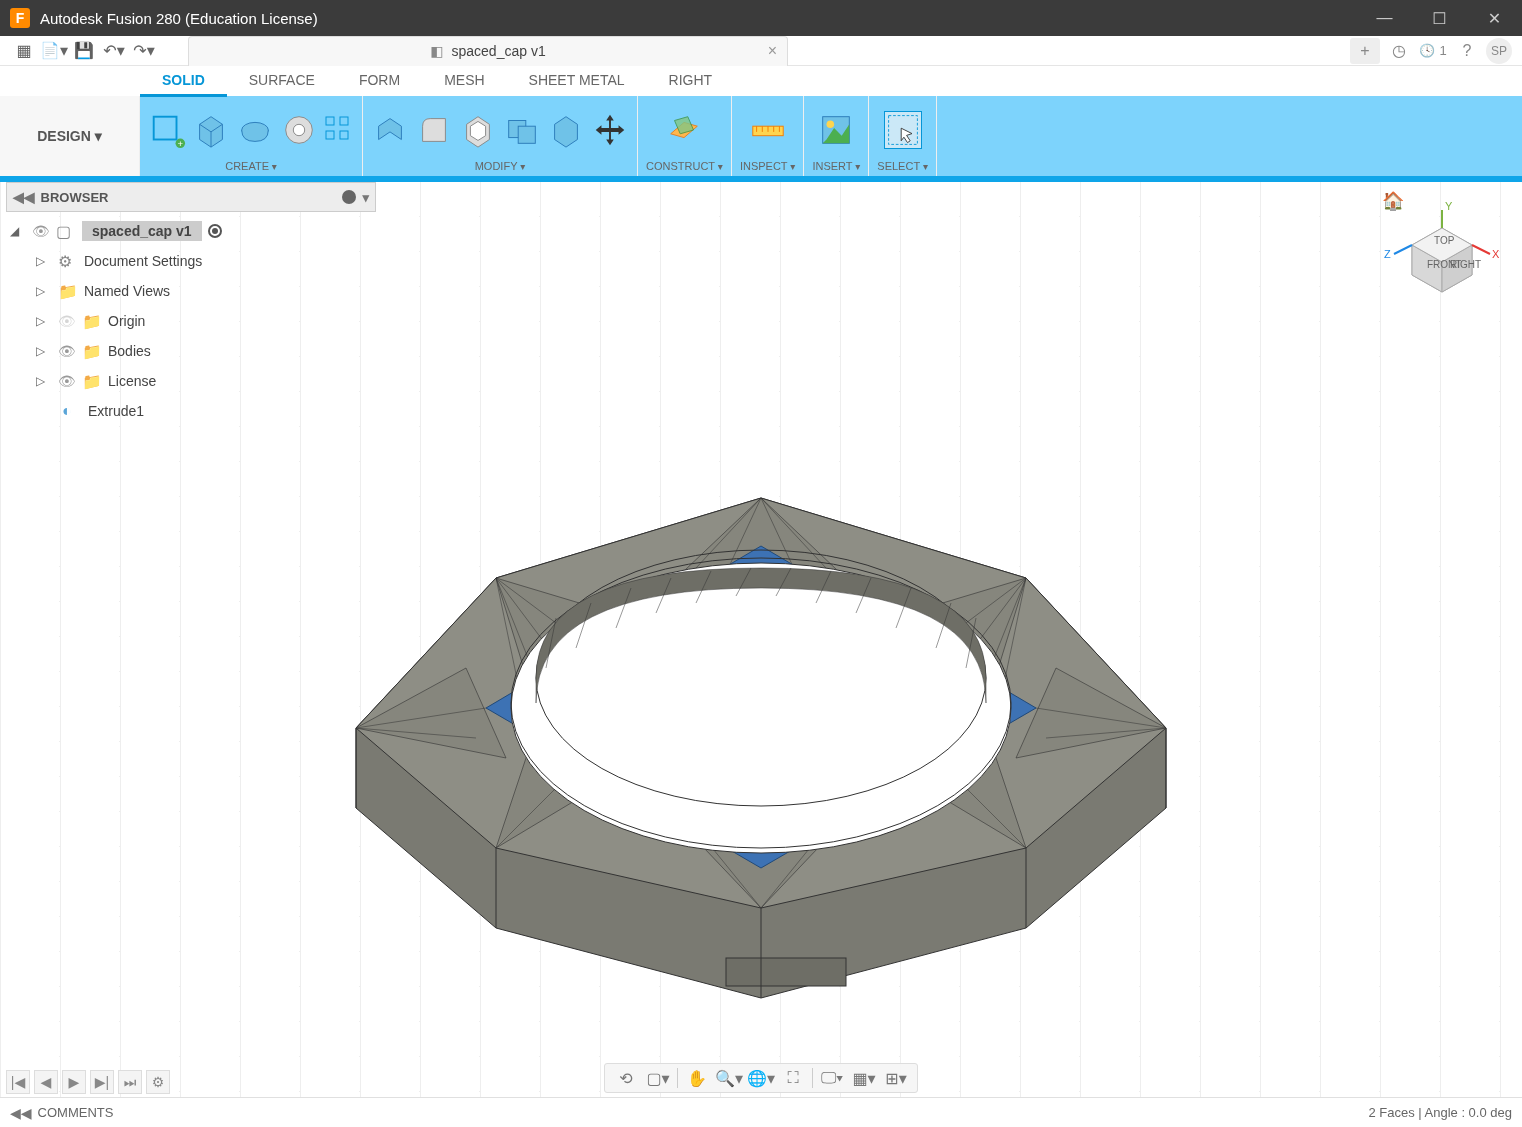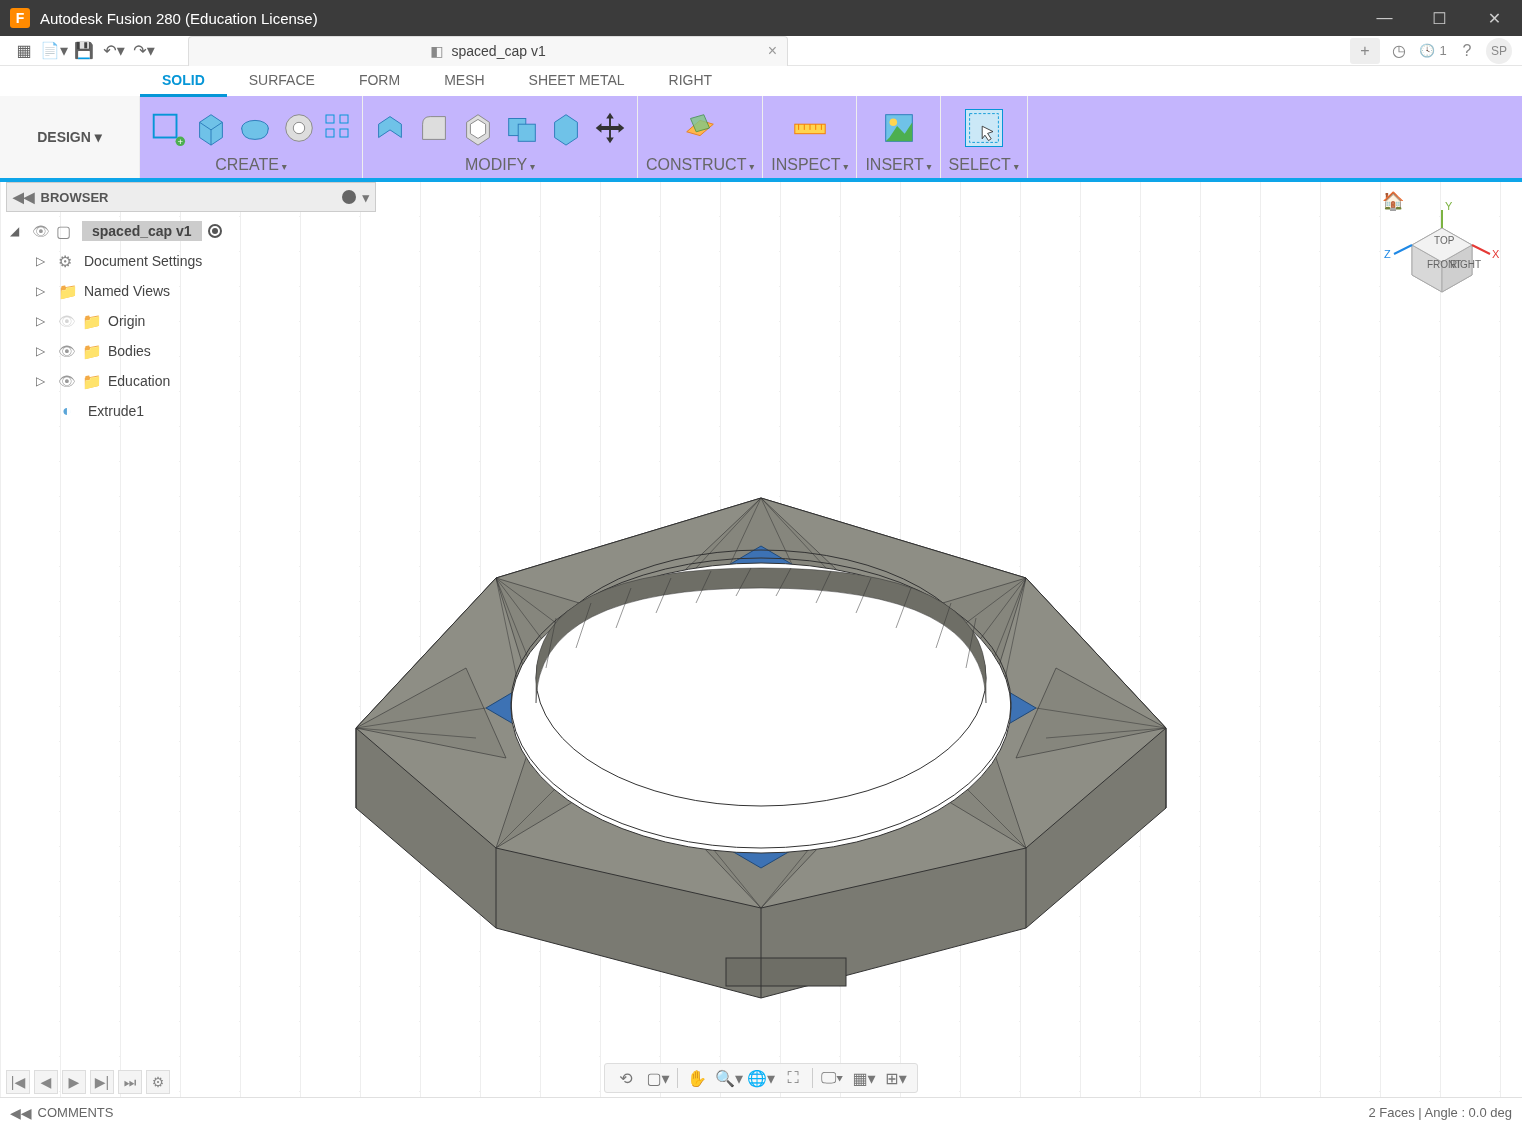--- a/index.html
+++ b/index.html
@@ -23,25 +23,25 @@
 .qat .qat-right .rbtn.plus { background: #eee; }
 .qat .qat-right .avatar { background: #eee; border-radius: 50%; width: 26px; height: 26px; font-size: 12px; color: #888; }
 .qat .qat-right .jobs { display: flex; align-items: center; gap: 4px; font-size: 13px; color: #888; }
 
 
 .ribbon-tabs { height: 30px; display: flex; align-items: flex-start; padding-left: 140px; gap: 0; }
 .ribbon-tabs .rtab { padding: 6px 22px; font-size: 14px; color: #666; cursor: pointer; }
 .ribbon-tabs .rtab.active { color: #0696d7; font-weight: 600; border-bottom: 3px solid #0696d7; }
 
 
-.ribbon { height: 86px; background: #c4b5fd; display: flex; align-items: stretch; border-bottom: 4px solid #0ea5e9; }
+.ribbon { height: 86px; background: #7dd3fc; display: flex; align-items: stretch; border-bottom: 6px solid #0ea5e9; }
 .workspace-picker { width: 140px; display: flex; align-items: center; justify-content: center; background: #f7f7f7; border-right: 1px solid #eee; font-size: 14px; color: #555; font-weight: 600; }
 .ribbon-group { display: flex; flex-direction: column; align-items: center; padding: 4px 8px 2px; border-right: 1px solid #eee; }
 .ribbon-group .icons { display: flex; gap: 6px; align-items: center; flex: 1; }
-.ribbon-group .label { font-size: 16px; color: #666; padding-bottom: 2px; white-space: nowrap; }
+.ribbon-group .label { font-size: 11px; color: #666; padding-bottom: 2px; white-space: nowrap; }
 .ribbon-group .label.caret::after { content: " ▾"; font-size: 10px; }
 .ricon { width: 38px; height: 38px; display: flex; align-items: center; justify-content: center; font-size: 28px; position: relative; }
 .ricon.small { width: 30px; height: 30px; font-size: 22px; }
 .ricon svg { width: 100%; height: 100%; }
 .ricon.selected { background: #cbe8f7; border: 1px solid #0696d7; }
 
 
 .canvas-area { position: absolute; top: 182px; left: 0; right: 0; bottom: 30px; background: #fff; overflow: hidden; }
 .grid-bg { position: absolute; inset: 0;
   background-image:
@@ -316,21 +316,21 @@
       <div class="tree-row child">
         <span class="arrow">▷</span>
         <span class="eye">👁</span>
         <span class="ico">📁</span>
         <span>Bodies</span>
       </div>
       <div class="tree-row child">
         <span class="arrow">▷</span>
         <span class="eye">👁</span>
         <span class="ico">📁</span>
-        <span>Education</span>
+        <span>License</span>
       </div>
       <div class="tree-row leaf">
         <span class="ico feat">◐</span>
         <span>Extrude1</span>
       </div>
     </div>
   </div>
 
   <div class="viewcube">
     <span class="home">🏠</span>

